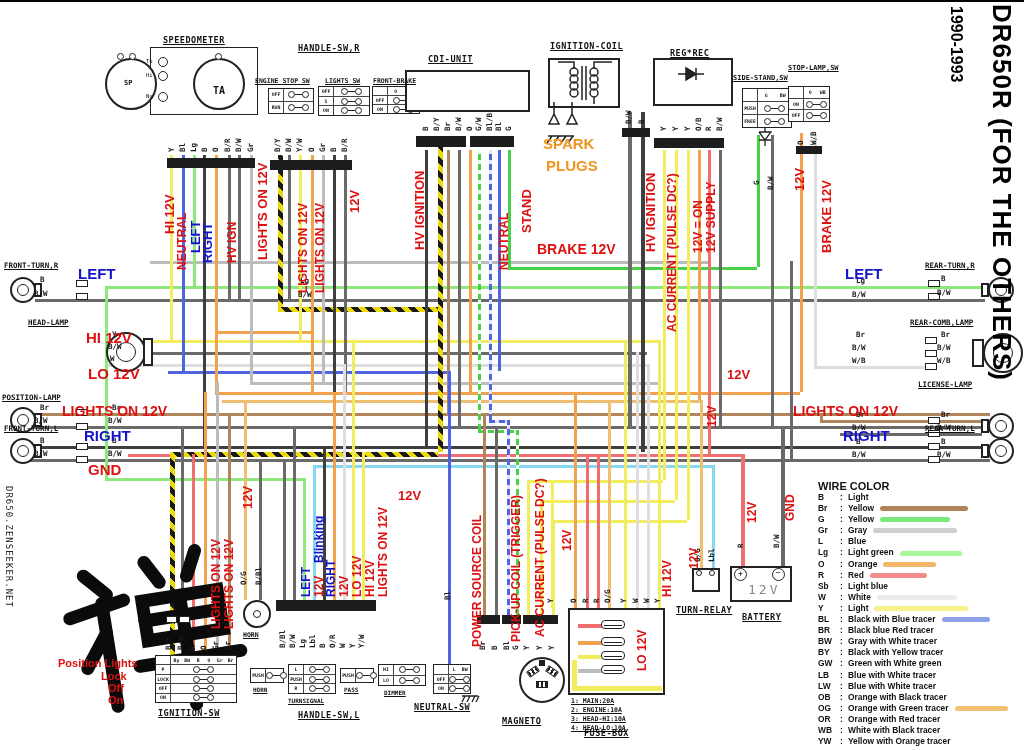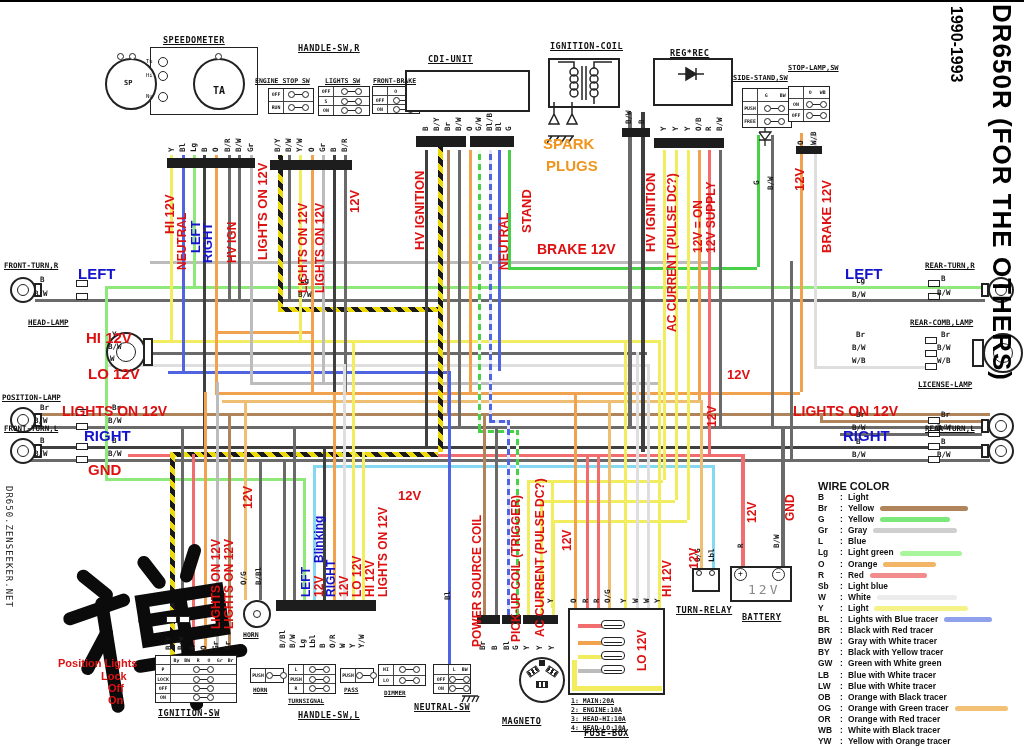--- a/index.html
+++ b/index.html
@@ -833,27 +833,27 @@
         </div>
         <div class="lg-row">
           <span class="lg-code">Y</span>
           <span class="lg-colon">:</span>
           <span class="lg-name">Light</span>
           <span class="lg-swatch" style="background: rgb(246, 242, 138); width: 94px;"></span>
         </div>
         <div class="lg-row">
           <span class="lg-code">BL</span>
           <span class="lg-colon">:</span>
-          <span class="lg-name">Lights with Blue tracer</span>
+          <span class="lg-name">Black with Blue tracer</span>
           <span class="lg-swatch" style="background: rgb(143, 160, 236); width: 48px;"></span>
         </div>
         <div class="lg-row">
           <span class="lg-code">BR</span>
           <span class="lg-colon">:</span>
-          <span class="lg-name">Black with Red tracer</span>
+          <span class="lg-name">Black blue Red tracer</span>
         </div>
         <div class="lg-row">
           <span class="lg-code">BW</span>
           <span class="lg-colon">:</span>
           <span class="lg-name">Gray with White tracer</span>
         </div>
         <div class="lg-row">
           <span class="lg-code">BY</span>
           <span class="lg-colon">:</span>
           <span class="lg-name">Black with Yellow tracer</span>

